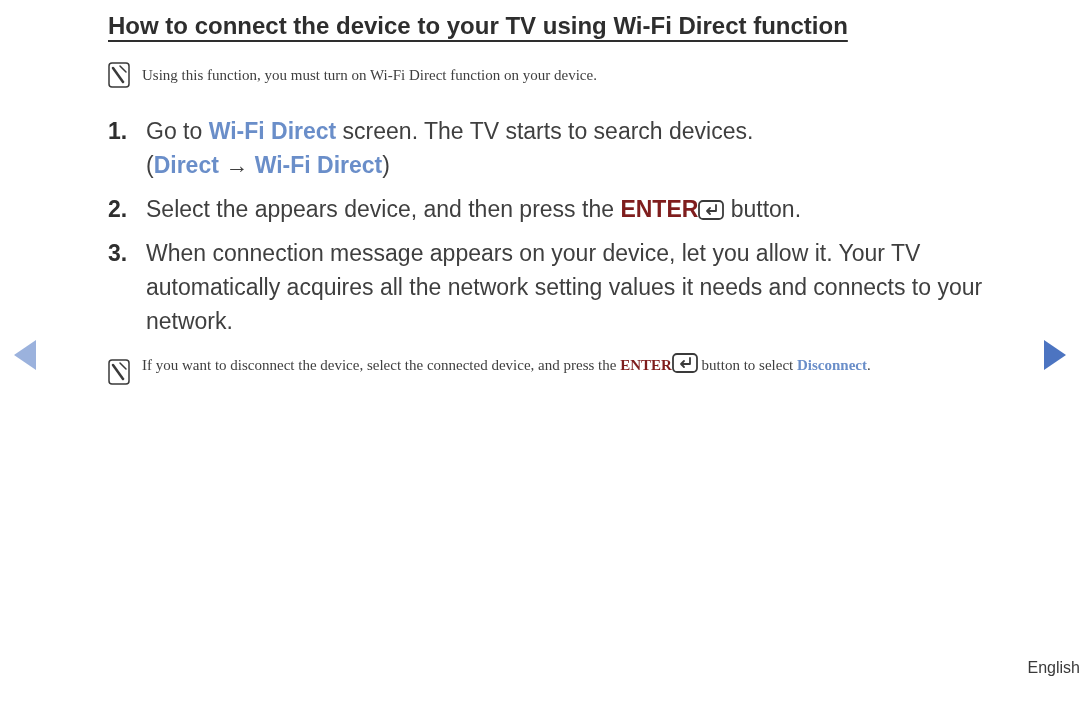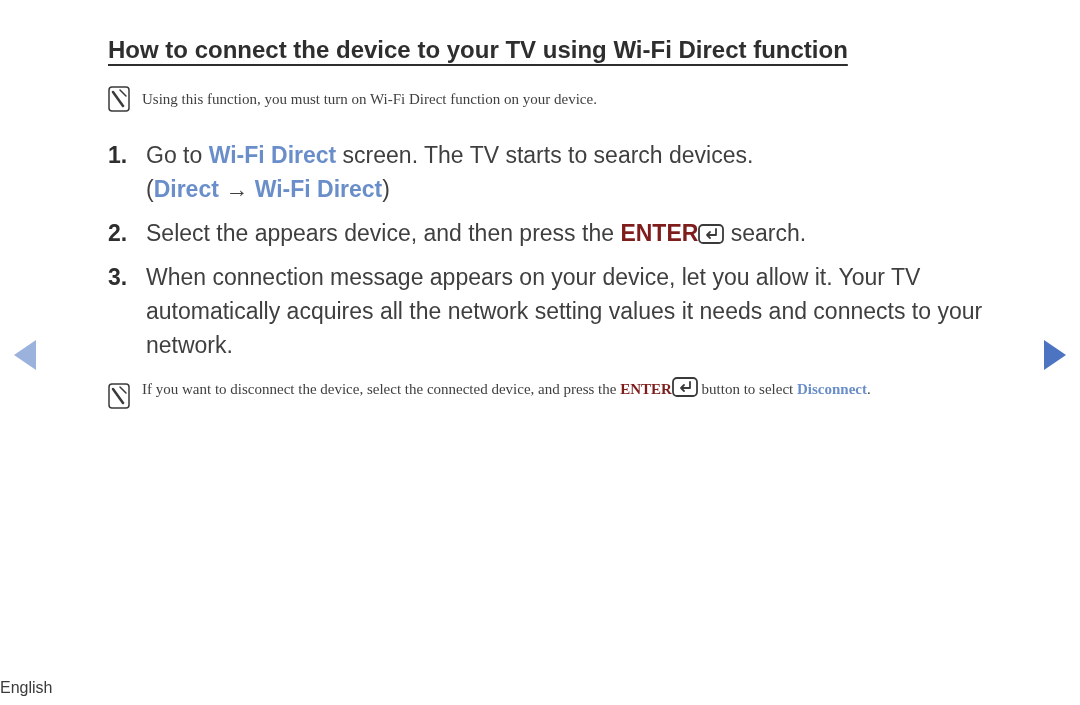--- a/index.html
+++ b/index.html
@@ -7,21 +7,21 @@
     padding: 0;
     width: 1080px;
     height: 705px;
     background: #ffffff;
     font-family: Arial, Helvetica, sans-serif;
     color: #3a3a3a;
     position: relative;
     overflow: hidden;
   }
   .content {
-    padding: 36px 90px 0 108px;
+    padding: 12px 90px 0 108px;
   }
   .title {
     font-weight: bold;
     font-size: 24px;
     color: #2e2e2e;
     text-decoration: underline;
     text-underline-offset: 6px;
     text-decoration-thickness: 2px;
     margin: 0 0 18px 0;
   }
@@ -112,24 +112,24 @@
     border-right: 22px solid #9bb2dd;
   }
   .nav-right {
     right: 14px;
     border-top: 15px solid transparent;
     border-bottom: 15px solid transparent;
     border-left: 22px solid #4c74c1;
   }
   .footer {
     position: absolute;
-    bottom: 8px;
+    bottom: 28px;
     left: 0;
     width: 100%;
-    text-align: left;
+    text-align: right;
     font-size: 16px;
     color: #3a3a3a;
   }
   .indent-note {
     display: flex;
     align-items: center;
     gap: 12px;
     margin-top: 6px;
     margin-left: 0px;
   }
@@ -166,21 +166,21 @@
         </div>
       </div>
     </div>
 
     <div class="list-item">
       <span class="list-num">2.</span>
       <div class="list-body">
         <span>Select the appears device, and then press the </span><span class="enter-label">ENTER</span><span class="enter-icon"><svg viewBox="0 0 26 20">
               <rect x="1" y="1" width="24" height="18" rx="4" fill="none" stroke="#3a3a3a" stroke-width="1.8"></rect>
               <path d="M18 5 L18 11 L9 11 M9 11 L12 8 M9 11 L12 14" fill="none" stroke="#3a3a3a" stroke-width="1.8" stroke-linecap="round" stroke-linejoin="round"></path>
-            </svg></span><span> search.</span>
+            </svg></span><span> button.</span>
       </div>
     </div>
 
     <div class="list-item">
       <span class="list-num">3.</span>
       <div class="list-body">When connection message appears on your device, let you allow it. Your TV automatically acquires all the network setting values it needs and connects to your network.</div>
     </div>
 
   </div>
 

